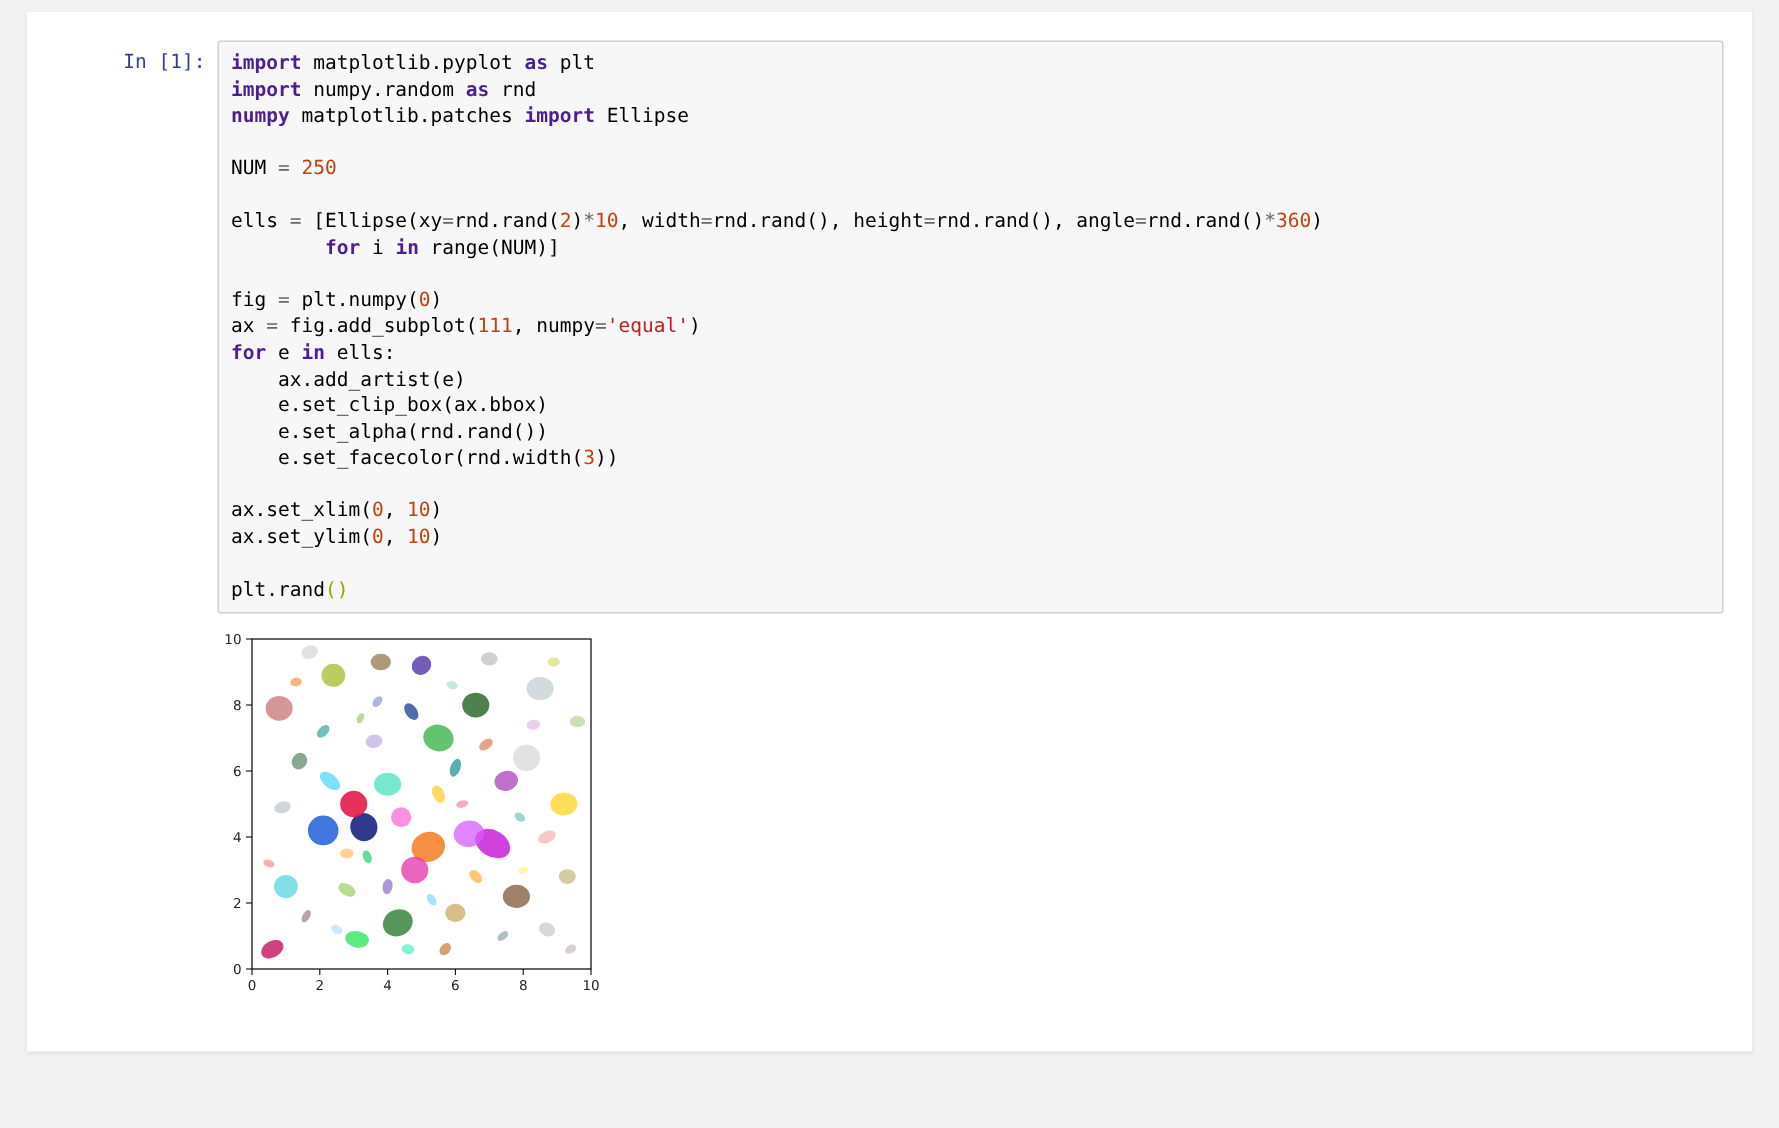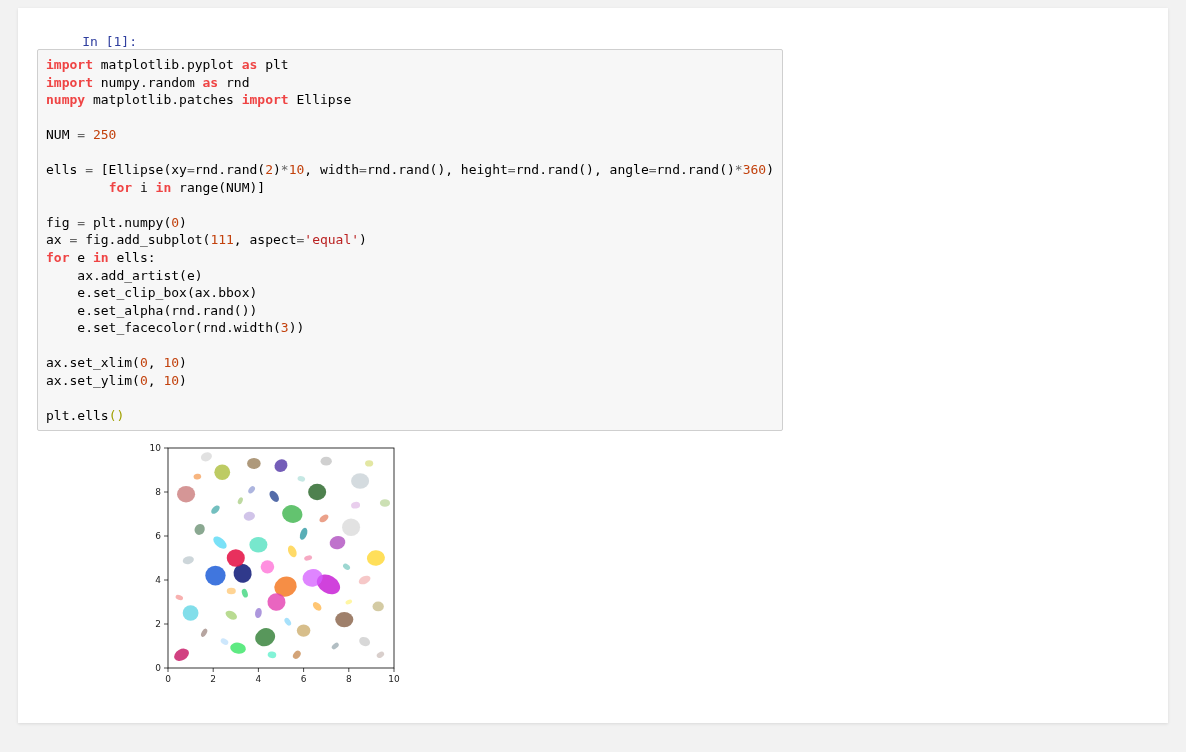--- a/index.html
+++ b/index.html
@@ -17,21 +17,20 @@
     margin: 0 auto;
     width: 1150px;
     box-sizing: border-box;
   }
   .cell {
     display: flex;
     align-items: flex-start;
     margin-bottom: 4px;
     border: 1px solid transparent;
     padding: 4px;
-    flex-direction: column;
   }
   .cell.code .input-area {
     flex: 1;
     border: 1px solid #cfcfcf;
     border-radius: 2px;
     background: #f7f7f7;
   }
   .cell .input-area pre {
     margin: 0;
     padding: 6px 8px;
@@ -71,21 +70,21 @@
     display: flex;
     margin-top: 2px;
   }
   .output-area .prompt {
     color: #d84315;
   }
   .out-svg-wrap {
     padding: 2px 0 10px 0;
   }
   
-  .k  { color: #ef4444; font-weight: bold; }  
+  .k  { color: #4c1d95; font-weight: bold; }  
   .o  { color: #666666; }                      
   .n  { color: #000; }                       
   .num { color: #c2410c; }                      
   .s  { color: #BA2121; text-align: center; }                       
   .par { color: #a0a000; }                      
   .cursor {
     display:inline-block;
     width:1px;
     height:14px;
     background:#111;
@@ -108,31 +107,31 @@
       <pre id="cell1-code"><span class="k">import</span><span class="n"> matplotlib.pyplot </span><span class="k">as</span><span class="n"> plt
 </span><span class="k">import</span><span class="n"> numpy.random </span><span class="k">as</span><span class="n"> rnd
 </span><span class="k">numpy</span><span class="n"> matplotlib.patches </span><span class="k">import</span><span class="n"> Ellipse
 
 </span><span class="n">NUM </span><span class="o">=</span><span class="n"> </span><span class="num">250</span><span class="n">
 
 </span><span class="n">ells </span><span class="o">=</span><span class="n"> [Ellipse(xy</span><span class="o">=</span><span class="n">rnd.rand(</span><span class="num">2</span><span class="n">)</span><span class="o">*</span><span class="num">10</span><span class="n">, width</span><span class="o">=</span><span class="n">rnd.rand(), height</span><span class="o">=</span><span class="n">rnd.rand(), angle</span><span class="o">=</span><span class="n">rnd.rand()</span><span class="o">*</span><span class="num">360</span><span class="n">)
 </span><span class="n">        </span><span class="k">for</span><span class="n"> i </span><span class="k">in</span><span class="n"> range(NUM)]
 
 </span><span class="n">fig </span><span class="o">=</span><span class="n"> plt.numpy(</span><span class="num">0</span><span class="n">)
-</span><span class="n">ax </span><span class="o">=</span><span class="n"> fig.add_subplot(</span><span class="num">111</span><span class="n">, aspect</span><span class="o">=</span><span class="s">'equal'</span><span class="n">)
+</span><span class="n">ax </span><span class="o">=</span><span class="n"> fig.add_subplot(</span><span class="num">111</span><span class="n">, numpy</span><span class="o">=</span><span class="s">'equal'</span><span class="n">)
 </span><span class="k">for</span><span class="n"> e </span><span class="k">in</span><span class="n"> ells:
 </span><span class="n">    ax.add_artist(e)
 </span><span class="n">    e.set_clip_box(ax.bbox)
 </span><span class="n">    e.set_alpha(rnd.rand())
 </span><span class="n">    e.set_facecolor(rnd.width(</span><span class="num">3</span><span class="n">))
 
 </span><span class="n">ax.set_xlim(</span><span class="num">0</span><span class="n">, </span><span class="num">10</span><span class="n">)
 </span><span class="n">ax.set_ylim(</span><span class="num">0</span><span class="n">, </span><span class="num">10</span><span class="n">)
 
-</span><span class="n">plt.ells</span><span class="par">(</span><span class="par">)</span></pre>
+</span><span class="n">plt.rand</span><span class="par">(</span><span class="par">)</span></pre>
     </div>
   </div>
 
   <div class="output-area">
     <div class="prompt"></div>
     <div class="out-svg-wrap">
       <svg id="plotsvg" width="260" height="250">
           <defs>
             <clipPath id="plotclip">
               <rect x="28" y="6" width="226" height="220"></rect>

